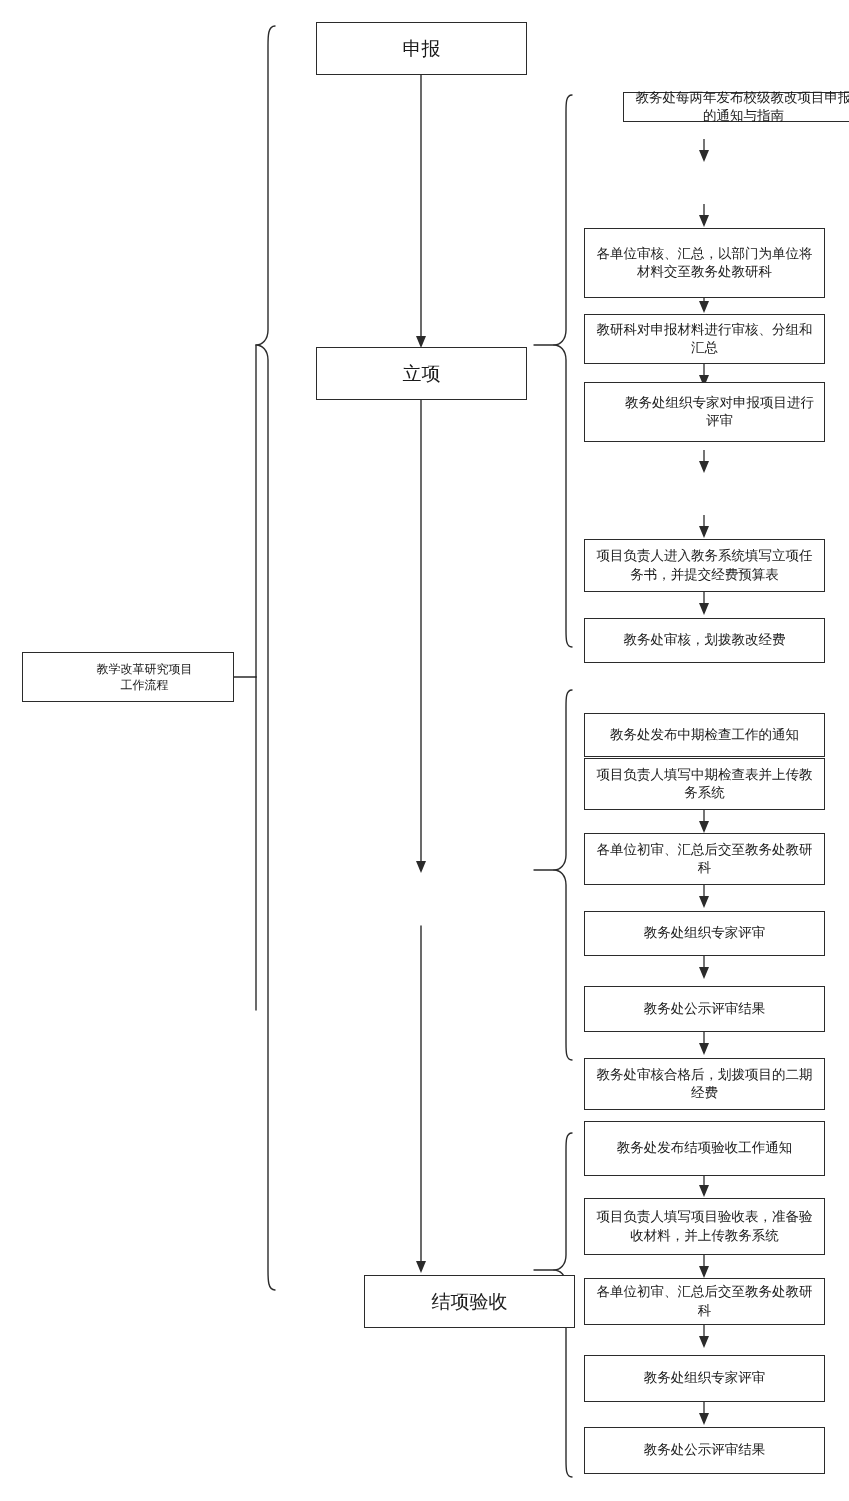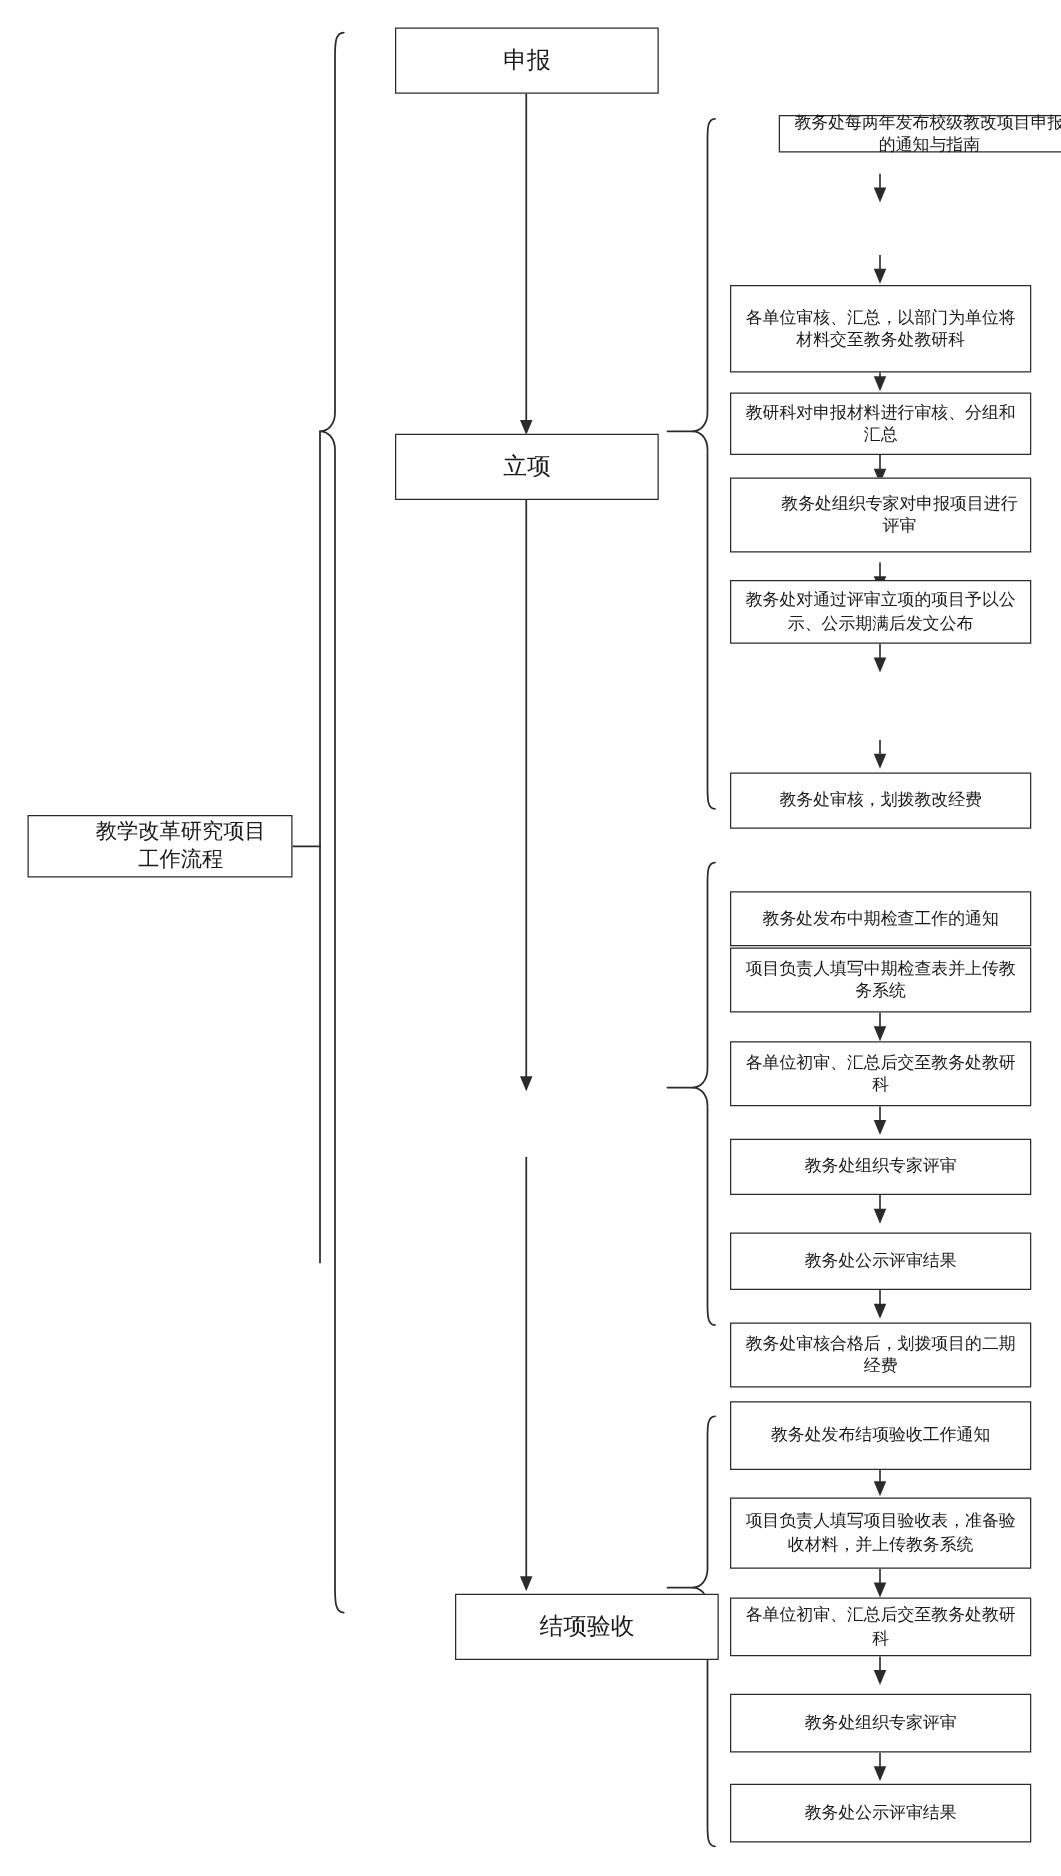--- a/index.html
+++ b/index.html
@@ -27,21 +27,21 @@
     border: 1.4px solid #2b2b2b;
     background: #ffffff;
     display: flex;
     align-items: center;
     justify-content: center;
     text-align: center;
     line-height: 1.35;
     padding: 2px 6px;
   }
   .root-box {
-    font-size: 17px;
+    font-size: 12px;
     padding-left: 39px;
   }
   .stage-box {
     font-size: 19px;
   }
   .step-box {
     font-size: 13.5px;
   }
   svg.overlay {
     position: absolute;
@@ -152,22 +152,22 @@
   </div>
   <div class="box step-box" style="left:584px; top:228px; width:241px; height:70px;">
     <span>各单位审核、汇总，以部门为单位将材料交至教务处教研科</span>
   </div>
   <div class="box step-box" style="left:584px; top:314px; width:241px; height:50px;">
     <span>教研科对申报材料进行审核、分组和汇总</span>
   </div>
   <div class="box step-box" style="left:584px; top:382px; width:241px; height:60px;padding-left:36px;">
     <span>教务处组织专家对申报项目进行评审</span>
   </div>
-  <div class="box step-box" style="left:584px; top:464px; width:241px; height:51px;">
-    <span>教务处对通过评审立项的项目予以公示、公示期满后发文公布</span>
+  <div class="box step-box" style="left:584px; top:539px; width:241px; height:53px;">
+    <span>项目负责人进入教务系统填写立项任务书，并提交经费预算表</span>
   </div>
   <div class="box step-box" style="left:584px; top:618px; width:241px; height:45px;">
     <span>教务处审核，划拨教改经费</span>
   </div>
 
   <div class="box step-box" style="left:584px; top:686px; width:241px; height:44px;margin-top:27px;">
     <span>教务处发布中期检查工作的通知</span>
   </div>
   <div class="box step-box" style="left:584px; top:758px; width:241px; height:52px;">
     <span>项目负责人填写中期检查表并上传教务系统</span>

